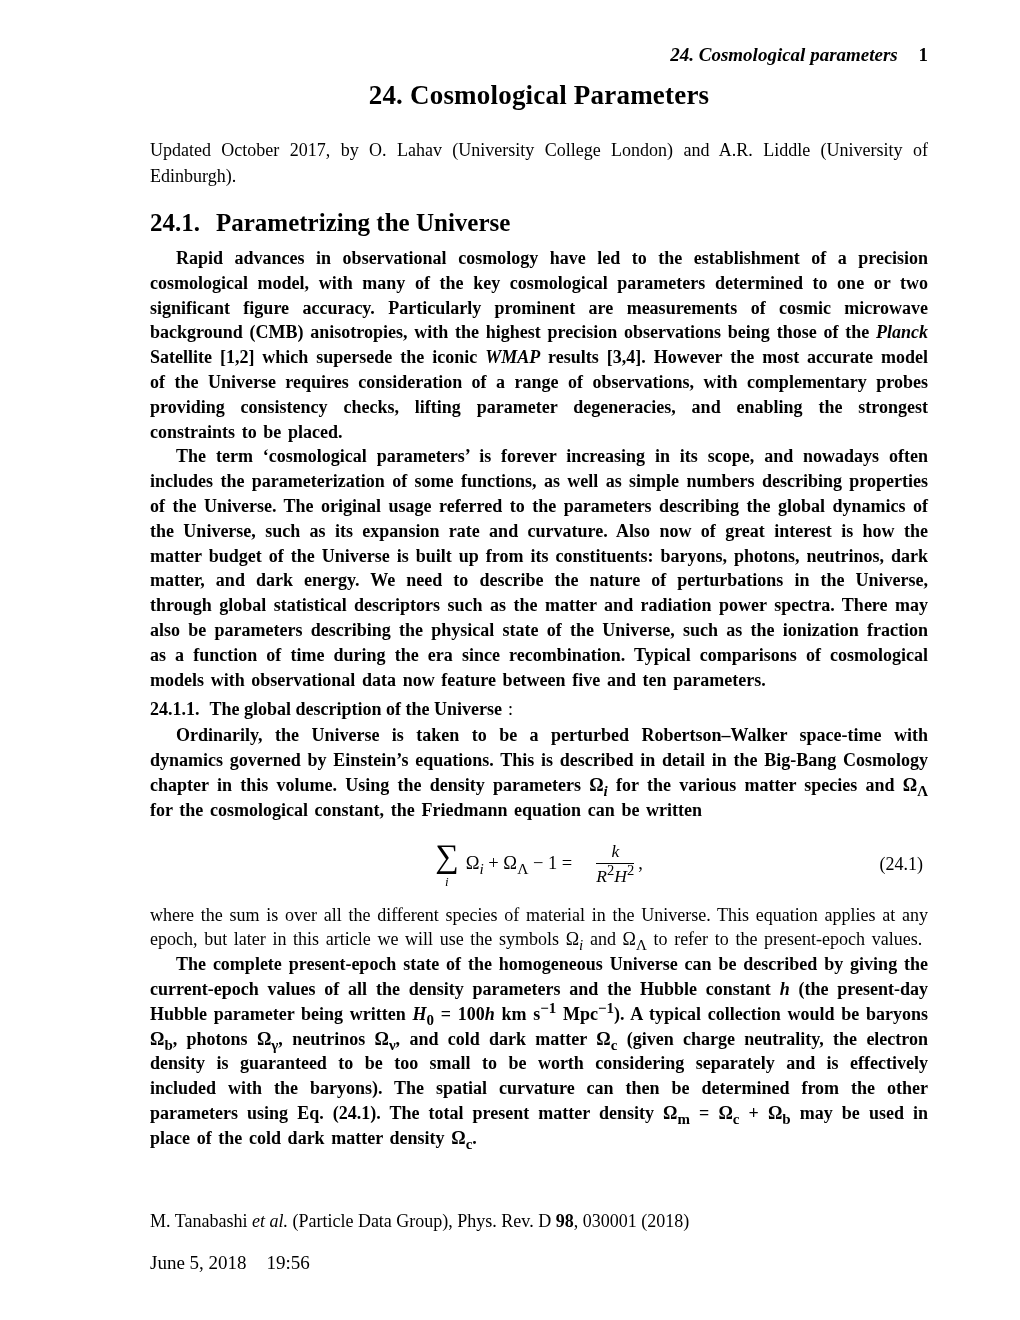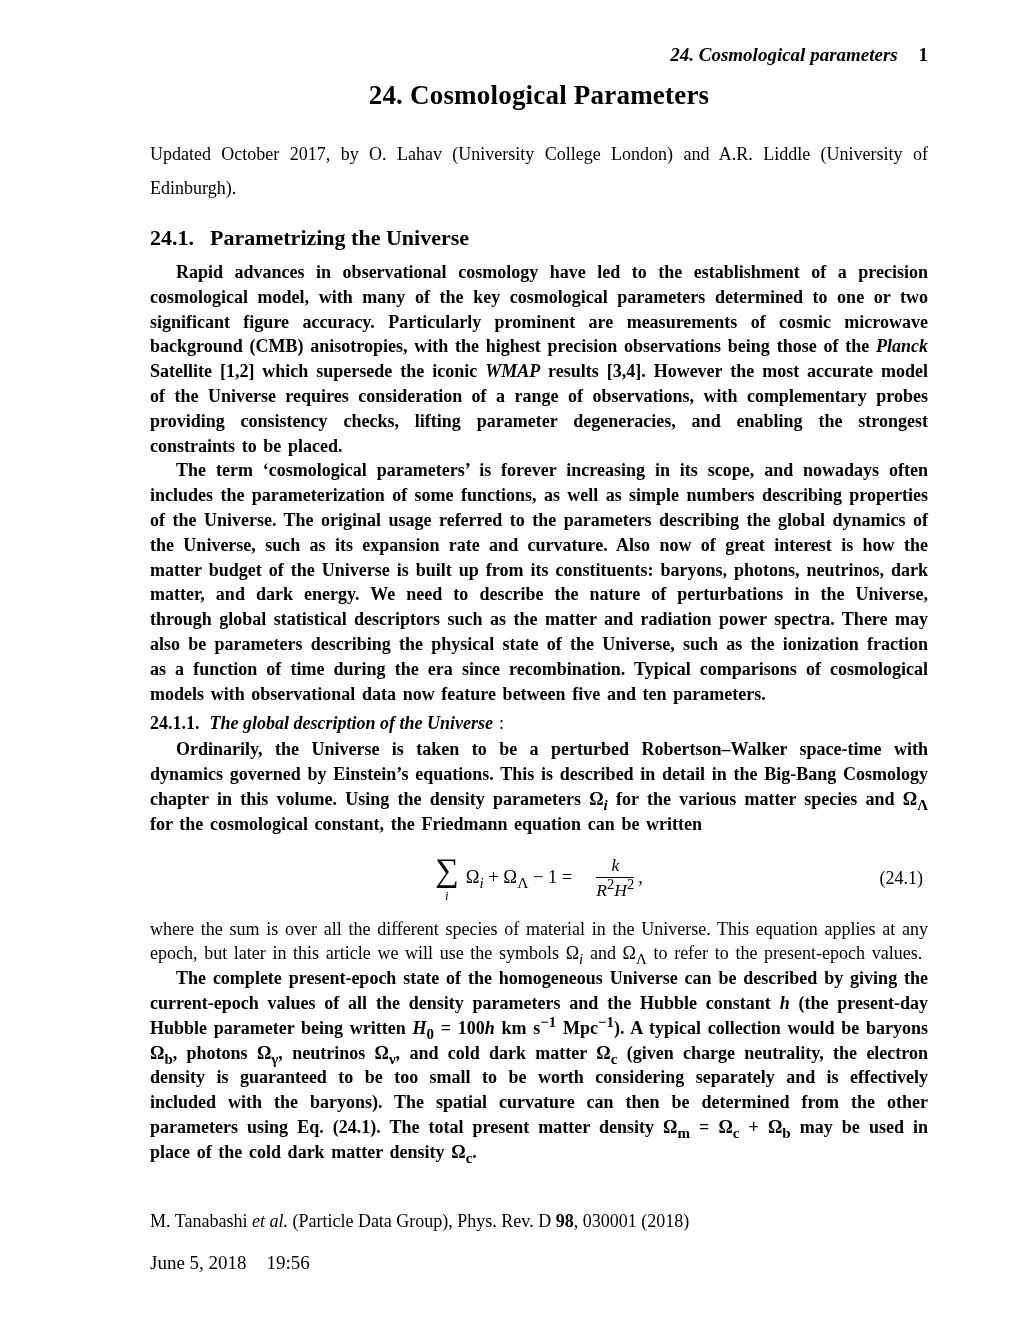--- a/index.html
+++ b/index.html
@@ -28,45 +28,45 @@
   .rh-page { font-weight: bold; margin-left: 16px; }
   .title {
     text-align: center;
     font-size: 27px;
     font-weight: bold;
     margin-bottom: 26px;
     letter-spacing: 0.2px;
   }
   .byline {
     font-size: 18px;
-    line-height: 34px;
+    line-height: 26px;
     text-align: justify;
     margin-bottom: 20px;
     word-spacing: 0.12em;
   }
   .section-heading {
-    font-size: 22px;
+    font-size: 25px;
     font-weight: bold;
     margin: 12px 0 9px 0;
   }
   .sec-num { display: inline-block; margin-right: 16px; }
   .body-para {
     font-size: 18px;
     line-height: 24.8px;
     text-align: justify;
     word-spacing: 0.12em;
   }
   .indent { text-indent: 26px; font-weight: bold; }
   .subsection-heading {
     font-size: 18px;
     font-weight: bold;
     margin: 7px 0 3px 0;
   }
   .ss-num { display: inline-block; margin-right: 10px; }
-  .ss-title { font-style: italic; }
+  .ss-title { }
   .ss-colon { display: inline-block; margin-left: 6px; font-weight: normal; }
   .equation {
     position: relative;
     display: flex;
     align-items: center;
     justify-content: center;
     margin: 10px 0 8px 0;
     min-height: 62px;
     font-size: 18.5px;
   }

